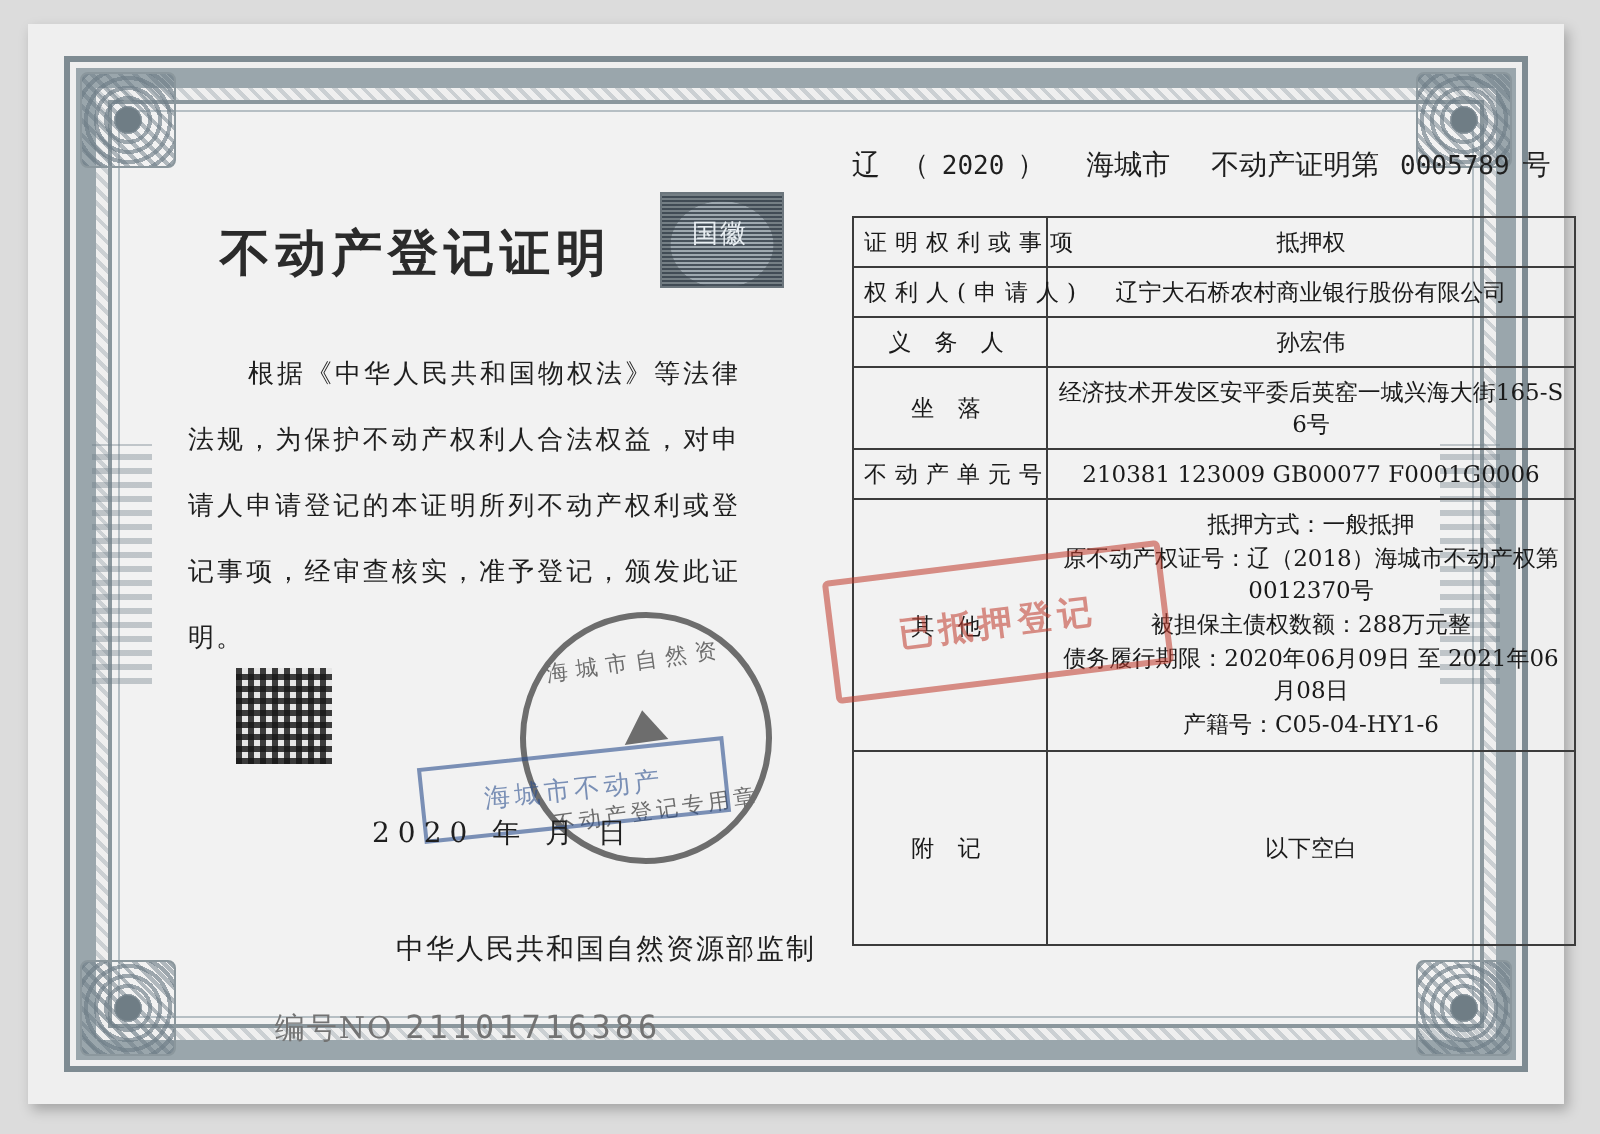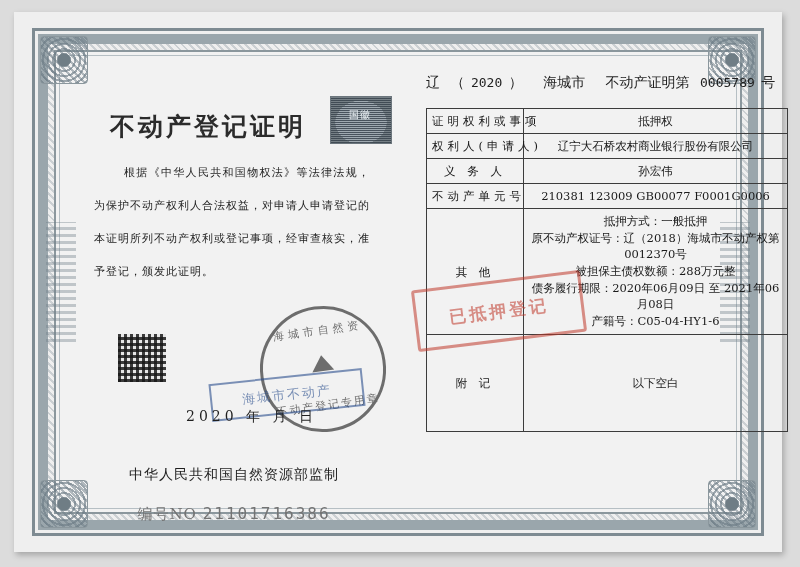--- a/index.html
+++ b/index.html
@@ -81,26 +81,26 @@
   }
   .emblem{
     position:absolute;left:270px;top:40px;width:60px;height:46px;
     background:
       repeating-linear-gradient(0deg,rgba(60,70,80,.85) 0 1px, rgba(255,255,255,.15) 1px 2px),
       radial-gradient(ellipse at 50% 55%, #8e9aa2 0 60%, #5d6970 61% 100%);
     border:1px solid #6c767d;
   }
   .emblem-label{
     position:absolute;left:270px;top:52px;width:60px;text-align:center;
-    font-size:10px;color:#e8eef2;letter-spacing:1px;
+    font-size:13px;color:#e8eef2;letter-spacing:1px;
   }
   .body-text{
-    position:absolute;left:34px;top:100px;width:276px;
+    position:absolute;left:34px;top:114px;width:276px;
     font-family:Liberation Sans, sans-serif;
-    font-size:11px;line-height:33px;color:#1f1f1f;
+    font-size:13px;line-height:33px;color:#1f1f1f;
     text-align:justify;letter-spacing:1px;
     text-indent:30px;
   }
   .qr{
     position:absolute;left:58px;top:278px;width:48px;height:48px;
     background:
       repeating-linear-gradient(0deg,#2a2a2a 0 3px,#f2f2f2 3px 6px),
       repeating-linear-gradient(90deg,#2a2a2a 0 3px,#f2f2f2 3px 6px);
     background-blend-mode:multiply;
     opacity:.9;
@@ -124,21 +124,21 @@
     position:absolute;left:0;bottom:16px;width:100%;text-align:center;
     font-family:"DejaVu Serif","Liberation Serif",serif;
     font-size:11px;color:#3a3a3a;letter-spacing:2px;
   }
   .date-line{
     position:absolute;left:126px;top:352px;
     font-family:"DejaVu Serif","Liberation Serif",serif;
     font-size:14px;color:#1f1f1f;letter-spacing:4px;
   }
   .issuer{
-    position:absolute;left:0;top:410px;width:348px;text-align:center;
+    position:absolute;left:0;top:410px;width:348px;text-align:right;
     font-family:"DejaVu Serif","Liberation Serif",serif;
     font-size:14px;color:#1f1f1f;letter-spacing:1px;
   }
   .serial{
     position:absolute;left:0;top:448px;width:348px;text-align:center;
     font-family:"DejaVu Serif","Liberation Serif",serif;
     font-size:15px;color:#737373;letter-spacing:1px;
   }
   .serial .num{font-family:"DejaVu Sans Mono","Liberation Mono",monospace;font-size:16px;letter-spacing:2px;}
 
@@ -272,20 +272,24 @@
             </tr>
             <tr>
               <td class="lbl">权利人(申请人)</td>
               <td class="val">辽宁大石桥农村商业银行股份有限公司</td>
             </tr>
             <tr>
               <td class="lbl">义 务 人</td>
               <td class="val">孙宏伟</td>
             </tr>
             <tr>
+              <td class="lbl">坐 落</td>
+              <td class="val val-multi">经济技术开发区安平委后英窑一城兴海大街165-S6号</td>
+            </tr>
+            <tr>
               <td class="lbl">不动产单元号</td>
               <td class="val">210381 123009 GB00077 F0001G0006</td>
             </tr>
             <tr>
               <td class="lbl other-cell">其 他</td>
               <td class="val other-cell">
                 <div class="other-lines">
                   <div>抵押方式：一般抵押</div>
                   <div>原不动产权证号：辽（2018）海城市不动产权第0012370号</div>
                   <div>被担保主债权数额：288万元整</div>

